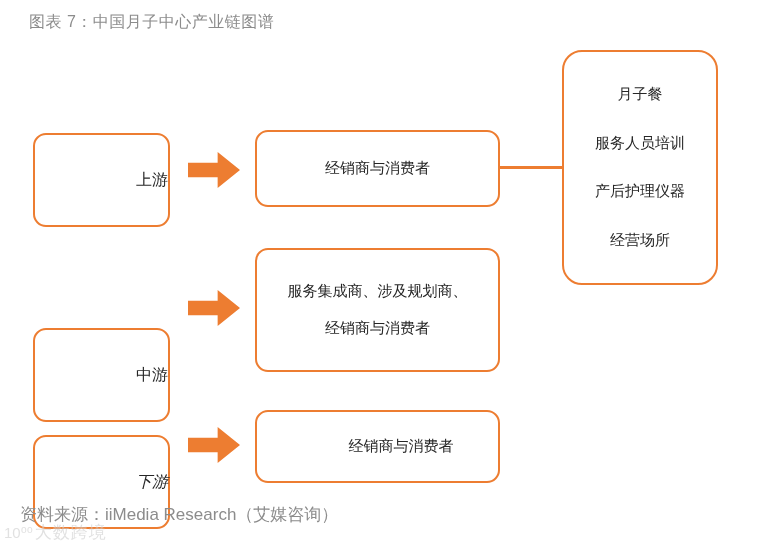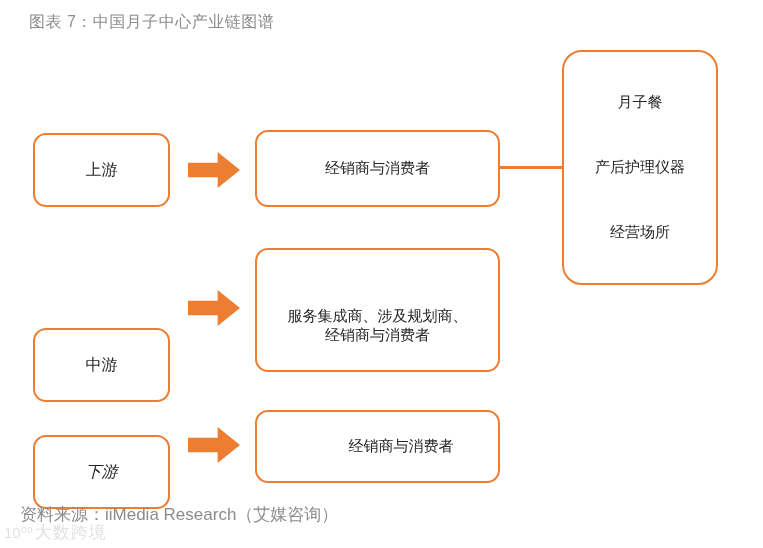--- a/index.html
+++ b/index.html
@@ -26,23 +26,23 @@
     position:absolute;
     border:2.5px solid var(--accent);
     border-radius:13px;
     background:#ffffff;
     display:flex;align-items:center;justify-content:center;
     color:var(--text);
     font-size:15px;
     text-align:center;
     box-sizing:border-box;
   }
-  .stage{left:33px;width:137px;height:74px;font-size:16px;}
+  .stage{left:33px;width:137px;height:94px;font-size:16px;justify-content:flex-end;}
   .detail{left:255px;width:245px;}
-  .multi{flex-direction:column;justify-content:flex-end;padding:25px 6px;}
+  .multi{flex-direction:column;justify-content:space-between;padding:32px 6px;}
   .bigbox{
     left:562px;top:50px;width:156px;height:235px;
     border-radius:20px;
     flex-direction:column;justify-content:space-around;
     padding:18px 4px;
   }
   .arrow{
     position:absolute;left:188px;width:52px;height:36px;
     background:var(--accent);
     clip-path:polygon(0 30%,57% 30%,57% 0,100% 50%,57% 100%,57% 70%,0 70%);
@@ -76,20 +76,21 @@
   <div class="box stage" style="top:133px;">
     <span>上游</span>
   </div>
   <div class="arrow" style="top:152px;"></div>
   <div class="box detail" style="top:130px;height:77px;">
     <span>经销商与消费者</span>
   </div>
   <div class="connector"></div>
   <div class="box bigbox">
     <span>月子餐</span>
+    <span>服务人员培训</span>
     <span>产后护理仪器</span>
     <span>经营场所</span>
   </div>
 
   <div class="box stage" style="top:284px;margin-top:44px;">
     <span>中游</span>
   </div>
   <div class="arrow" style="top:290px;"></div>
   <div class="box detail multi" style="top:248px;height:124px;">
     <span>服务集成商、涉及规划商、</span>

